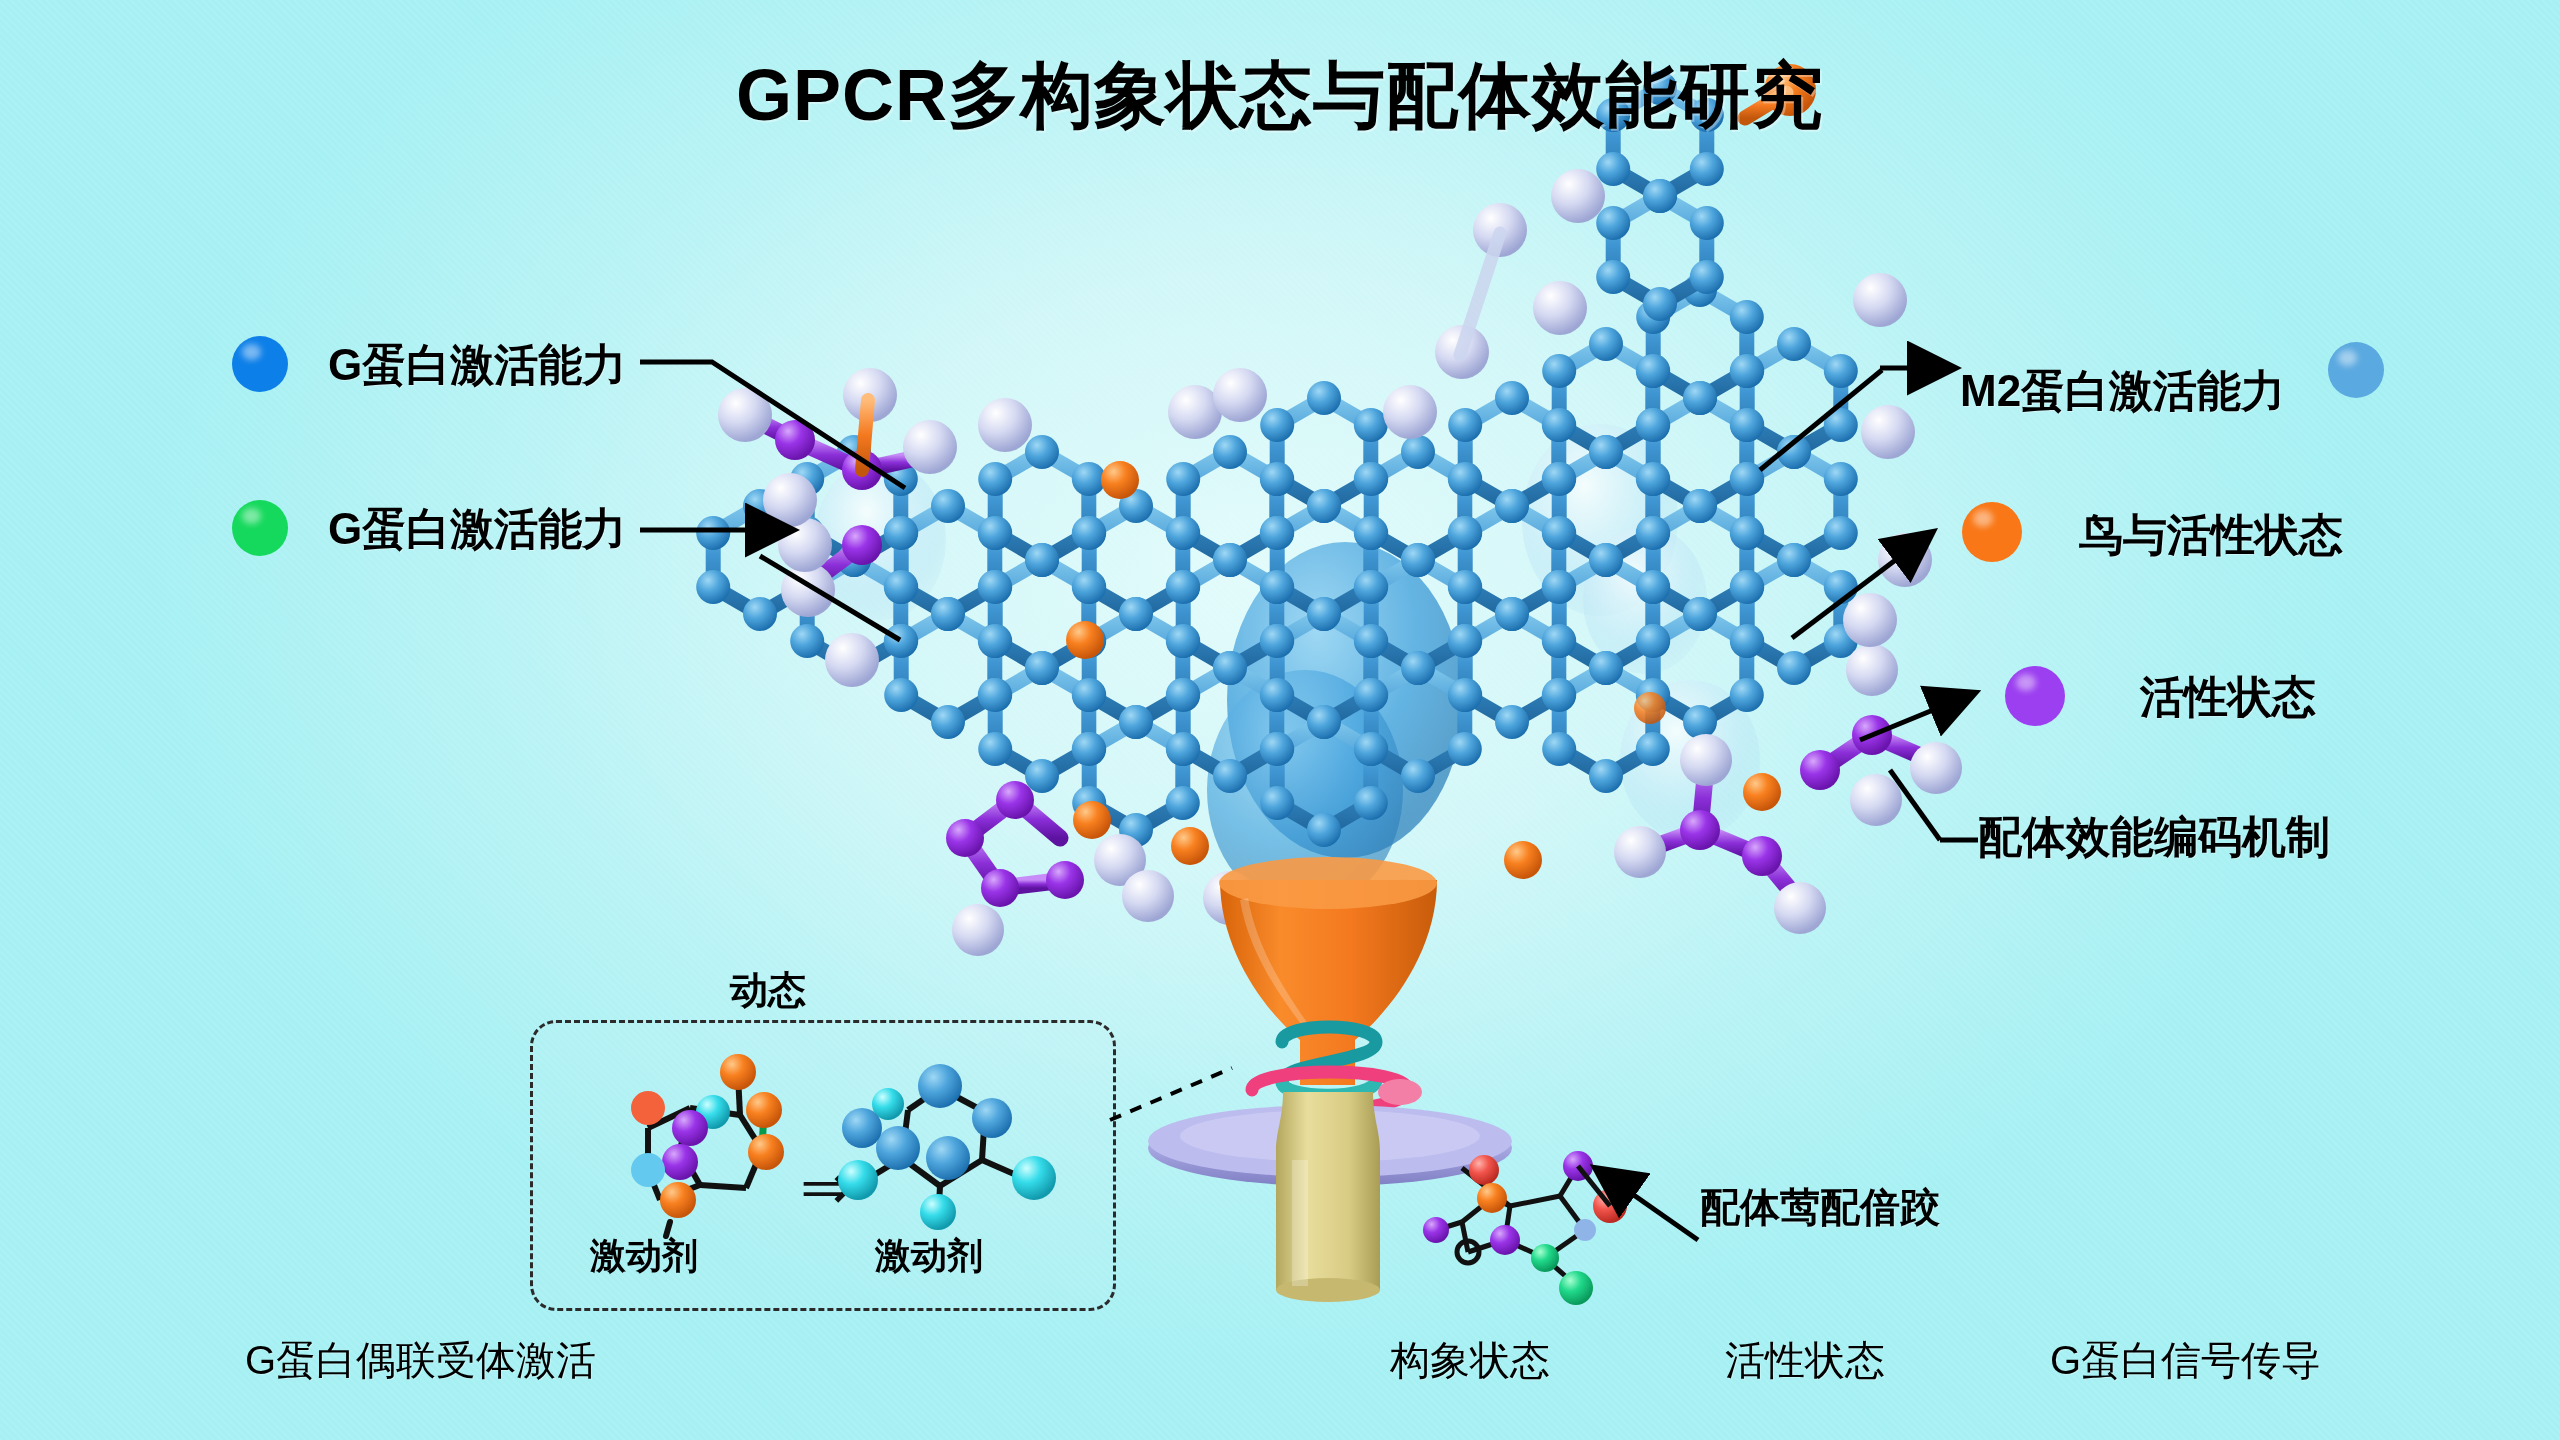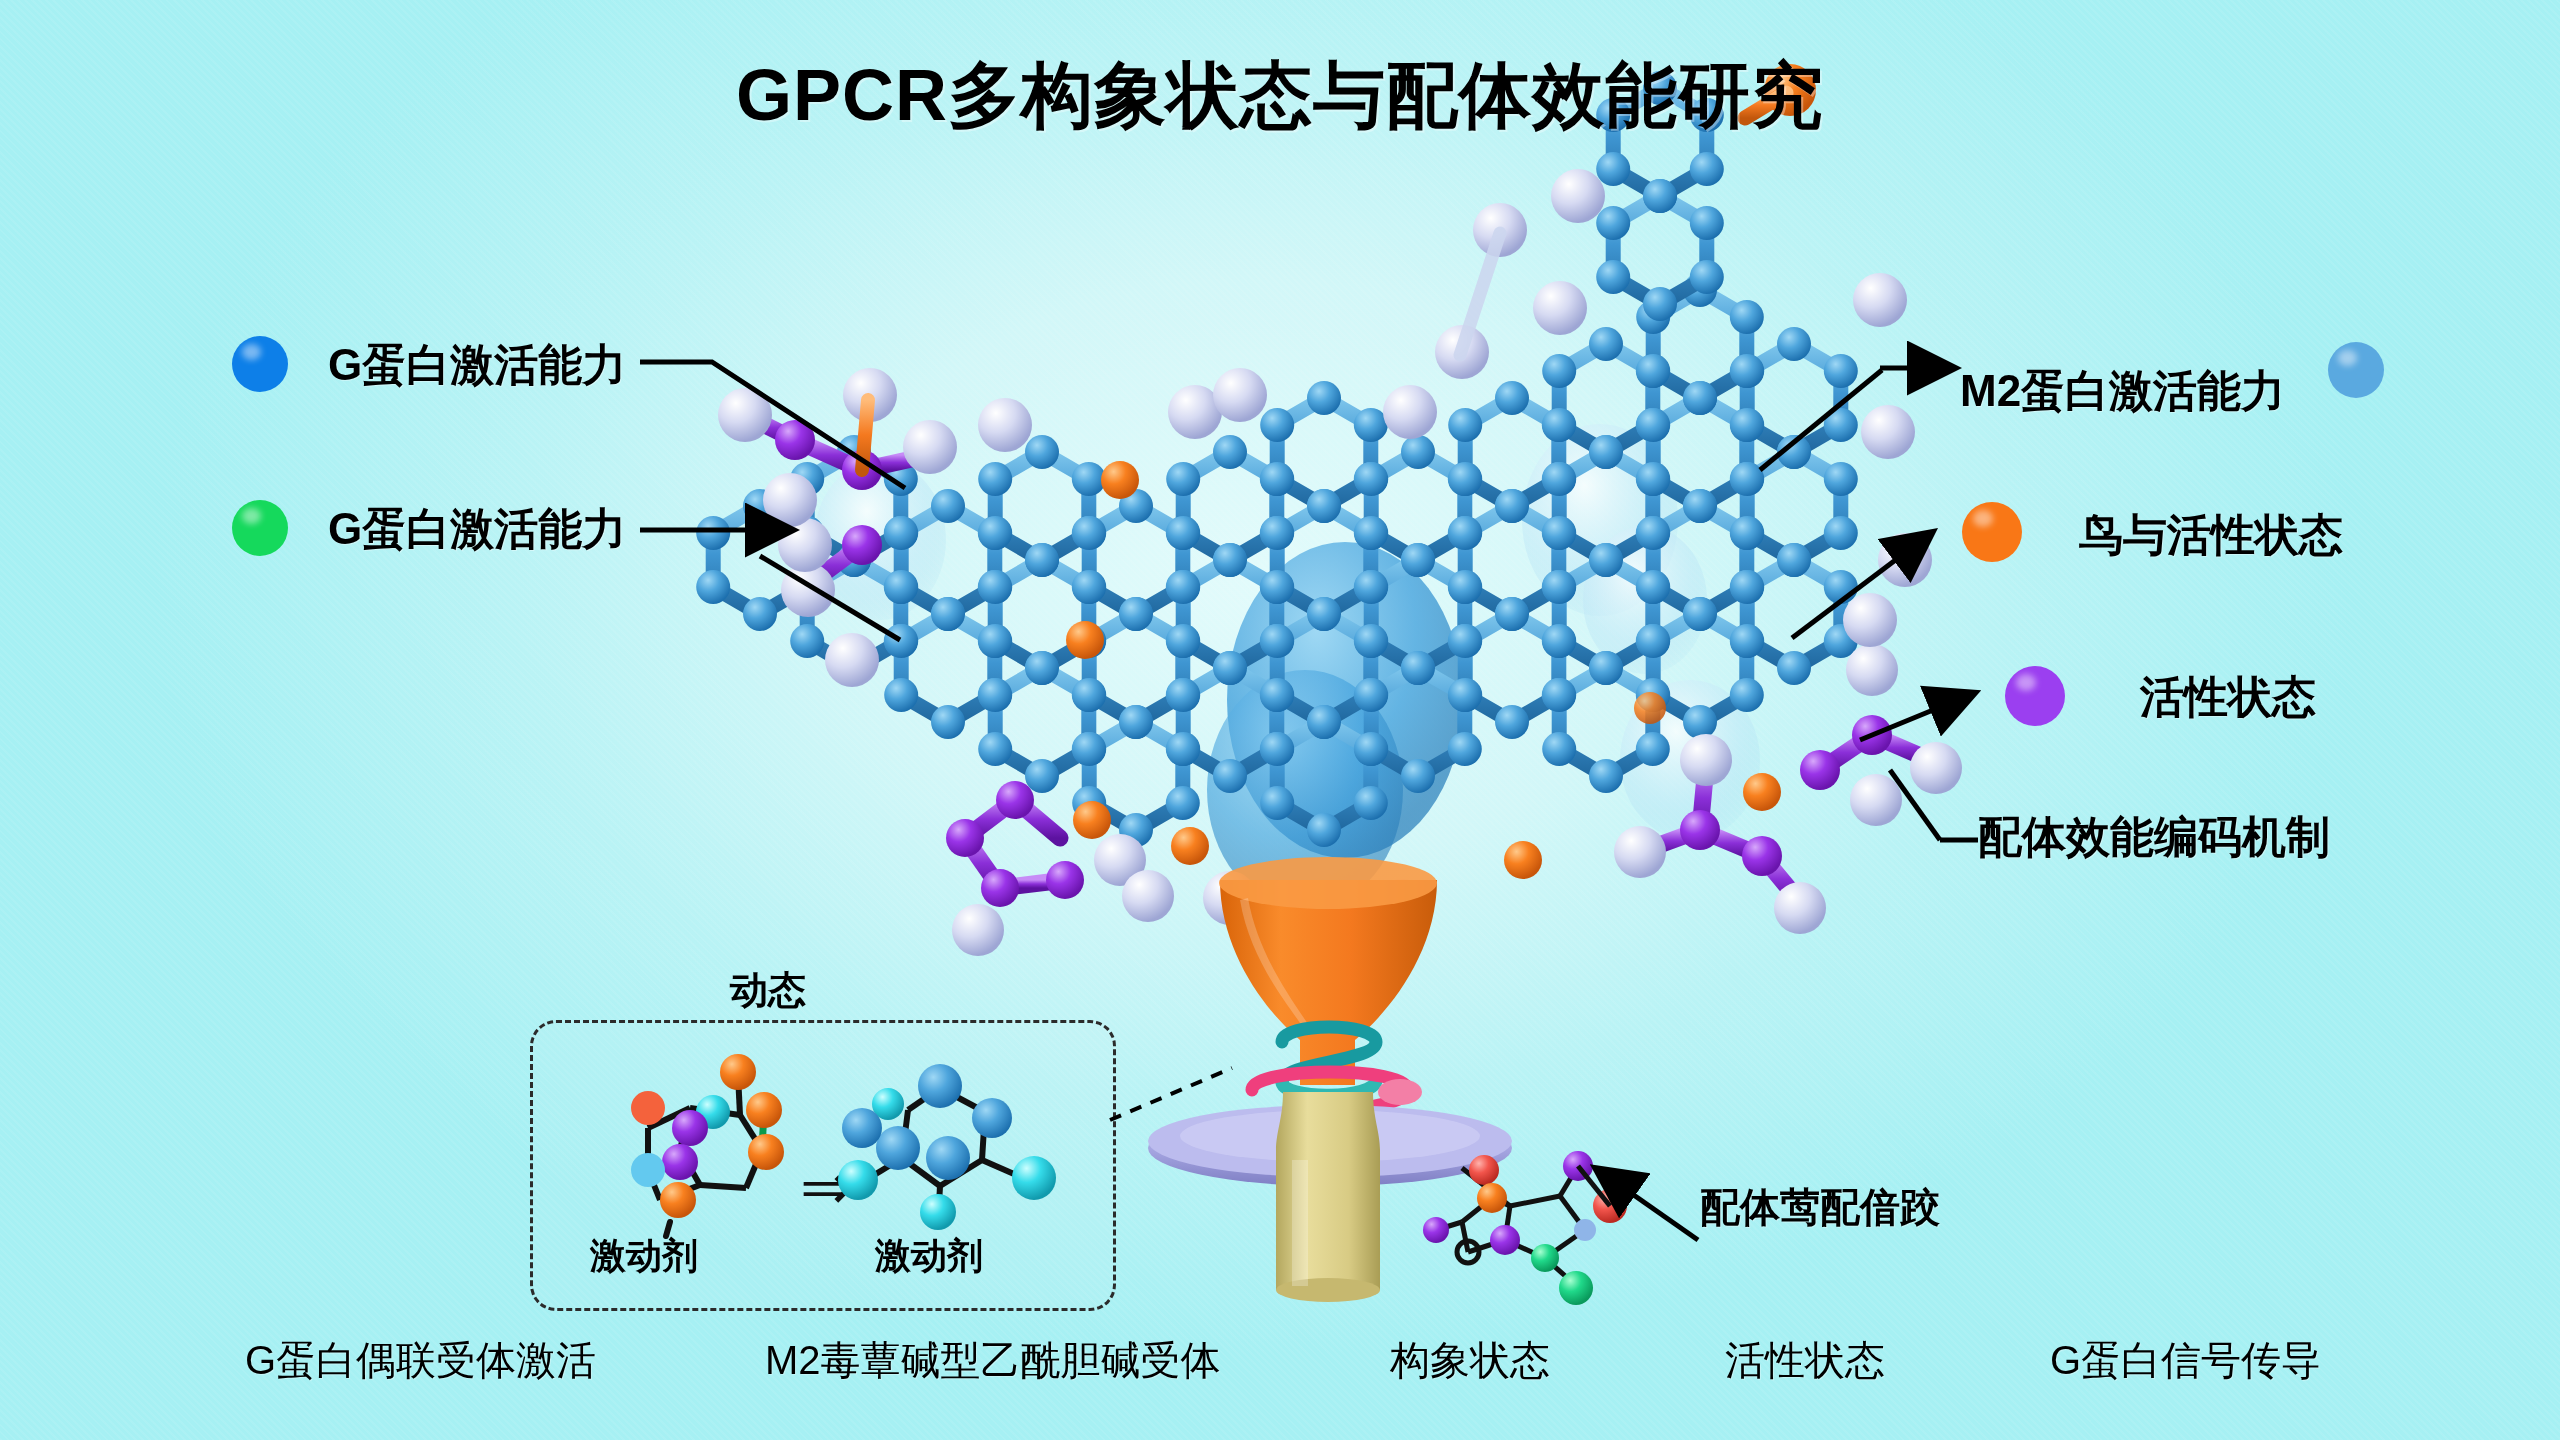--- a/index.html
+++ b/index.html
@@ -442,18 +442,17 @@
 
   <div class="lbl" style="left:1700px;top:1180px;font-size:40px;">配体莺配偣跤</div>
 
   <div class="inset-title">动态</div>
   <div class="inset-box"></div>
   <div class="dblarrow">⇒</div>
   <div class="inset-cap" style="left:590px;top:1232px;">激动剂</div>
   <div class="inset-cap" style="left:875px;top:1232px;">激动剂</div>
 
   <div class="foot" style="left:245px;">G蛋白偶联受体激活</div>
-  <div class="foot" style="left:765px;">M2毒蕈碱型乙酰胆碱受体</div>
   <div class="foot" style="left:1390px;">构象状态</div>
   <div class="foot" style="left:1725px;">活性状态</div>
   <div class="foot" style="left:2050px;">G蛋白信号传导</div>
 
 </div>
 
 </body></html>

